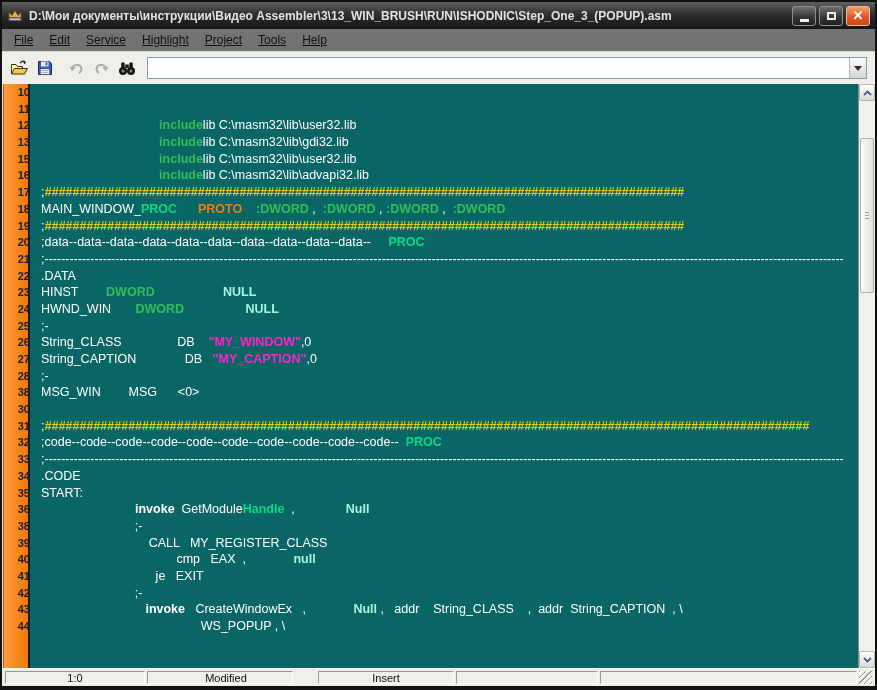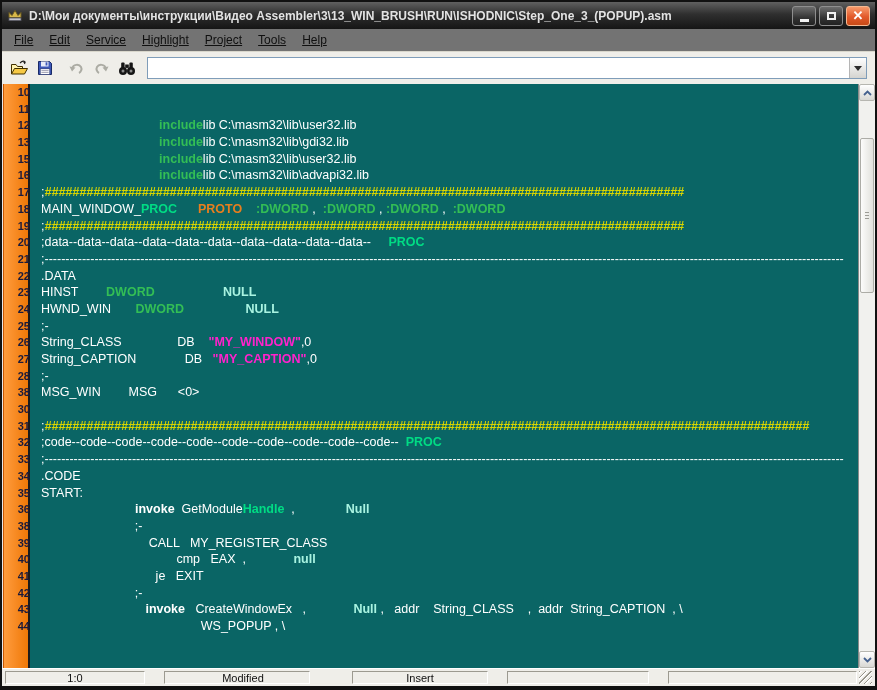--- a/index.html
+++ b/index.html
@@ -39,21 +39,21 @@
   .code .m{color:#FF22CC;font-weight:bold;}
   
   .vscroll{position:absolute;top:0;right:0;bottom:0;width:17px;background:#F1F1EE;border-left:1px solid #8A8A8A;}
   .sbtn{position:absolute;left:0;right:0;height:17px;background:linear-gradient(#FFFFFF,#D8D8D4);border:1px solid #B6B6B0;border-radius:2px;display:flex;align-items:center;justify-content:center;cursor:pointer;}
   .sbtn.up{top:0;}
   .sbtn.down{bottom:0;}
   .sthumb{position:absolute;left:1px;right:1px;top:54px;height:155px;background:linear-gradient(90deg,#FCFCFB,#E1E1DC);border:1px solid #ACACA6;border-radius:2px;cursor:pointer;}
   .grip{position:absolute;left:4px;right:4px;top:50%;margin-top:-4px;height:8px;background:repeating-linear-gradient(#9C9C96 0 1px,transparent 1px 3px);}
   
   .statusbar{height:18px;flex:0 0 18px;background:#EFEEE9;border-top:1px solid #FFF;display:flex;align-items:stretch;padding:2px 3px;font-size:11px;color:#101010;}
-  .scells{display:flex;flex:1;gap:19px;}
+  .scells{display:flex;flex:1;gap:2px;}
   .scell{border:1px solid;border-color:#9C9A90 #FFF #FFF #9C9A90;display:flex;align-items:center;justify-content:center;}
   .scell:nth-child(1){width:140px;}
   .scell:nth-child(2){width:146px;padding-left:12px;}
   .scell:nth-child(3){width:136px;margin-left:23px;}
   .scell:nth-child(4){width:142px;}
   .scell:nth-child(5){flex:1;}
   .sgrip{width:13px;margin-left:2px;background:repeating-linear-gradient(315deg,#FFF 0 1px,#97958B 1px 2px,transparent 2px 4px);}
 </style>
 </head>
 <body>

